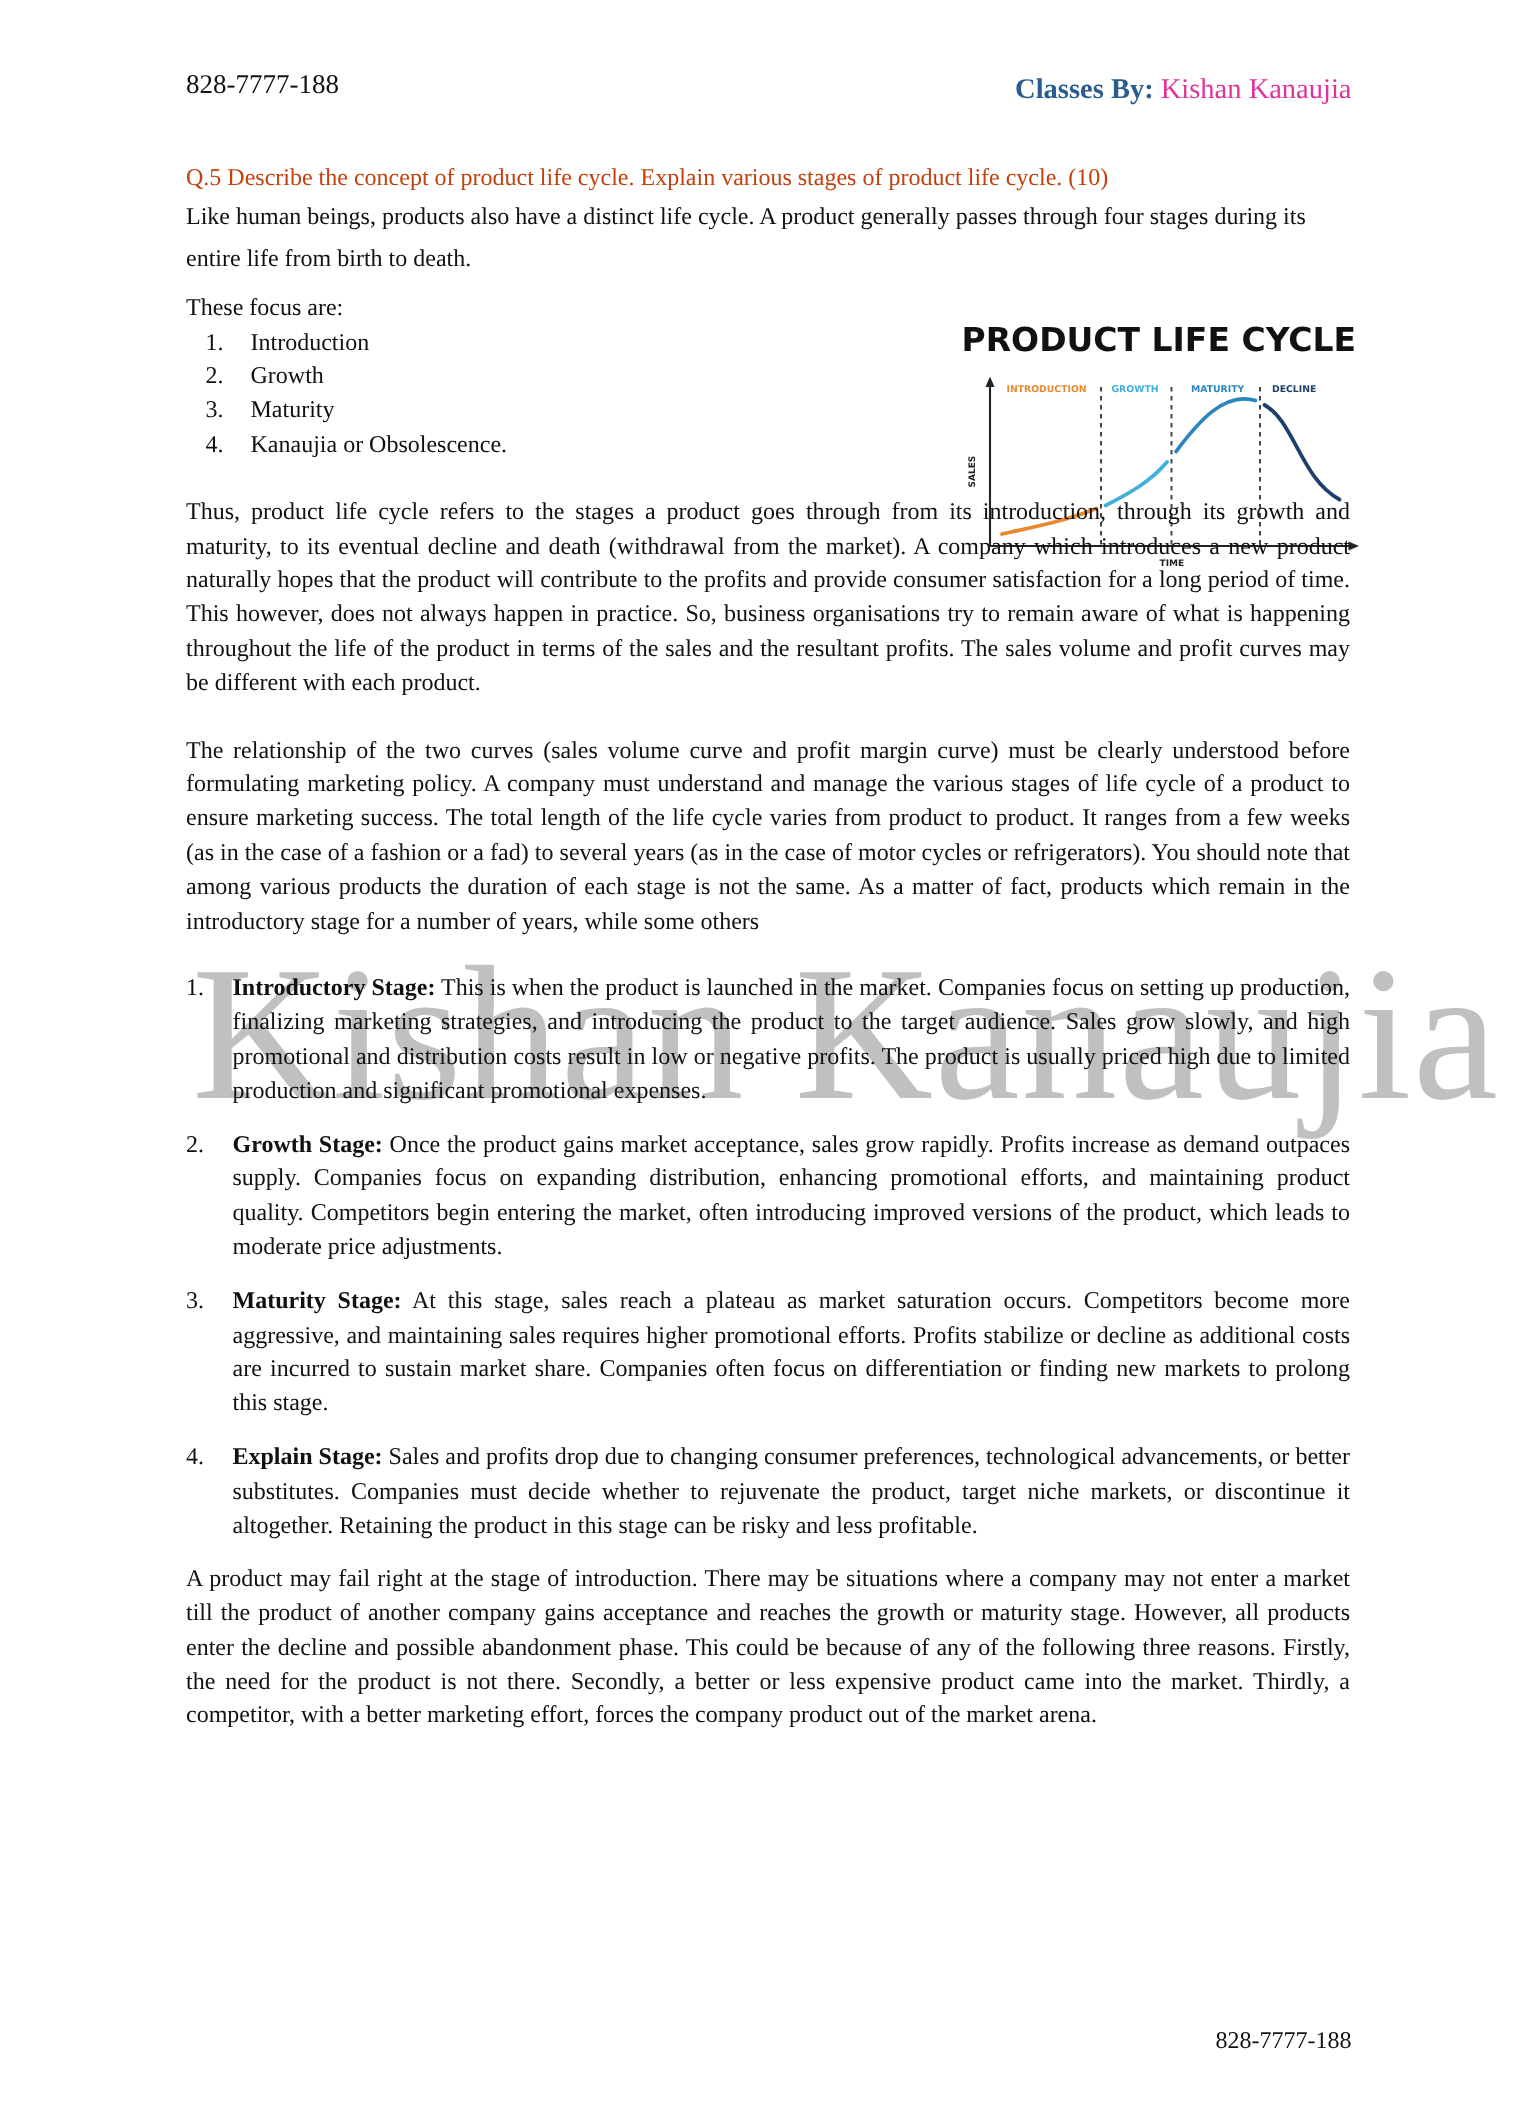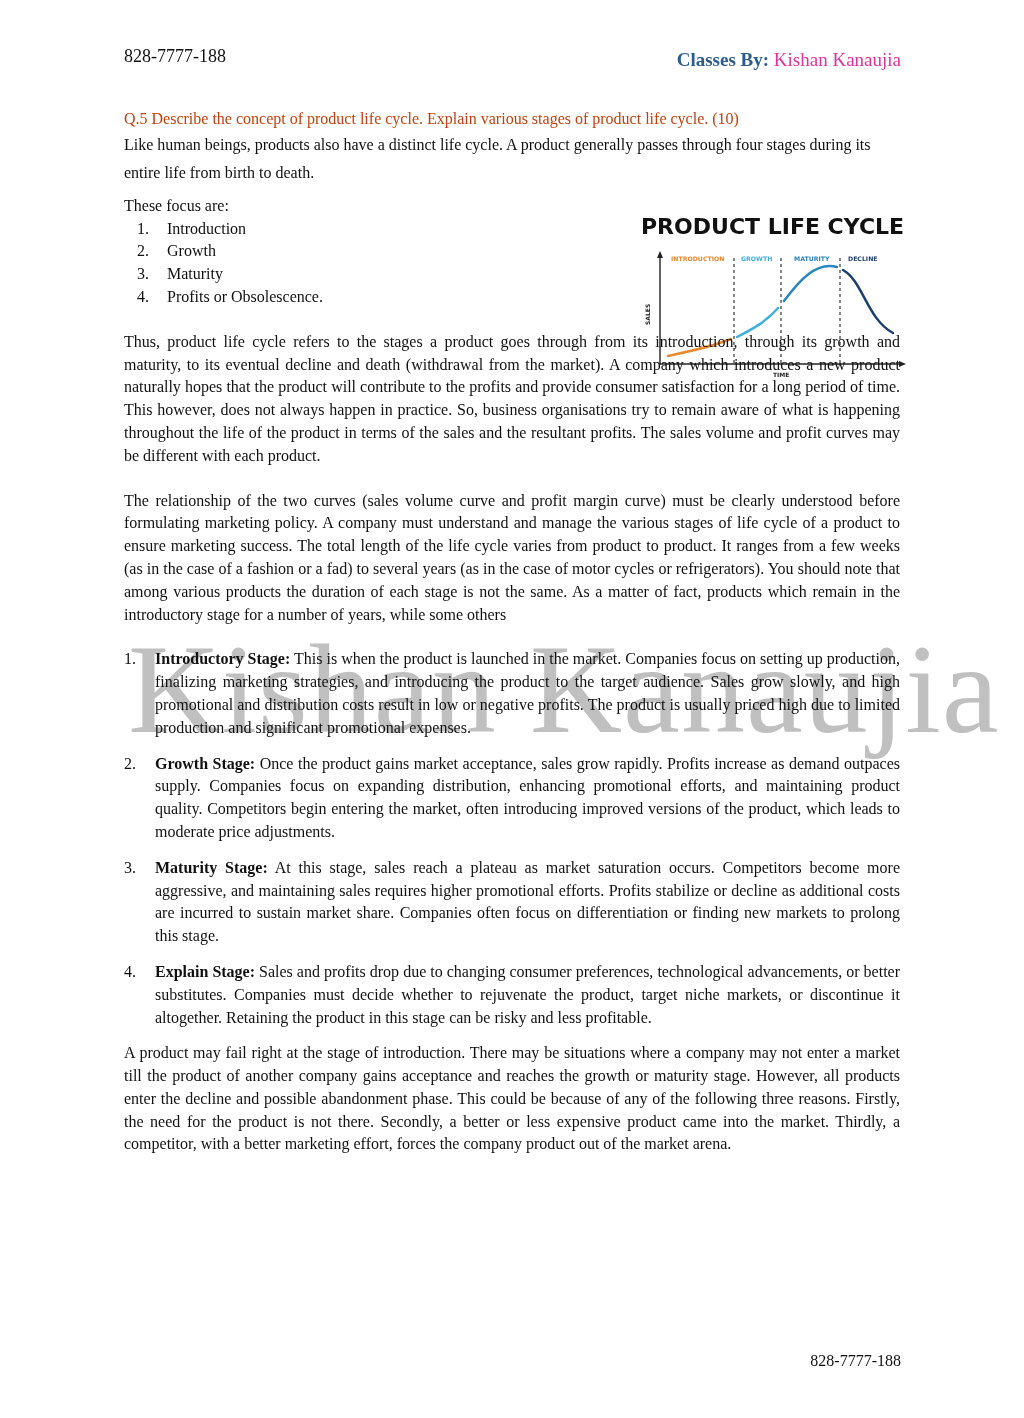--- a/index.html
+++ b/index.html
@@ -107,21 +107,21 @@
         <li>
           <span class="num"><span>2.</span></span>
           <span class="txt">Growth</span>
         </li>
         <li>
           <span class="num"><span>3.</span></span>
           <span class="txt">Maturity</span>
         </li>
         <li>
           <span class="num"><span>4.</span></span>
-          <span class="txt">Profits or Obsolescence.</span>
+          <span class="txt">Kanaujia or Obsolescence.</span>
         </li>
       </ol>
     </div>
 
     <p class="para-block">Thus, product life cycle refers to the stages a product goes through from its introduction, through its growth and maturity, to its eventual decline and death (withdrawal from the market). A company which introduces a new product naturally hopes that the product will contribute to the profits and provide consumer satisfaction for a long period of time. This however, does not always happen in practice. So, business organisations try to remain aware of what is happening throughout the life of the product in terms of the sales and the resultant profits. The sales volume and profit curves may be different with each product.</p>
     <p class="para-block">The relationship of the two curves (sales volume curve and profit margin curve) must be clearly understood before formulating marketing policy. A company must understand and manage the various stages of life cycle of a product to ensure marketing success. The total length of the life cycle varies from product to product. It ranges from a few weeks (as in the case of a fashion or a fad) to several years (as in the case of motor cycles or refrigerators). You should note that among various products the duration of each stage is not the same. As a matter of fact, products which remain in the introductory stage for a number of years, while some others</p>
 
     <ol class="detail">
       <li>
         <span class="num">1.</span>

